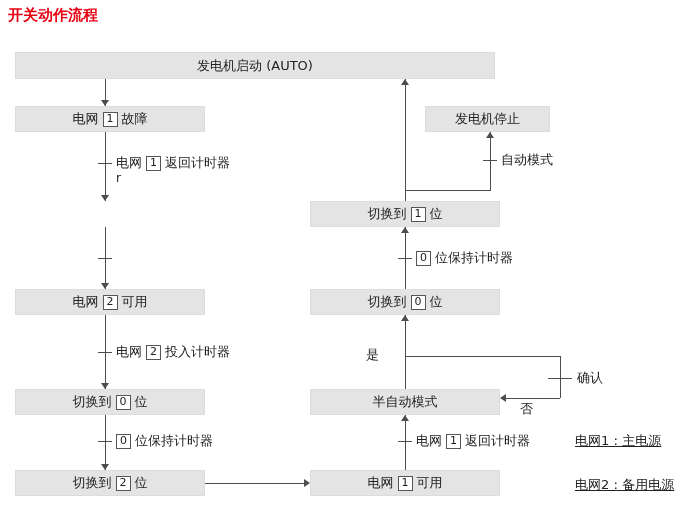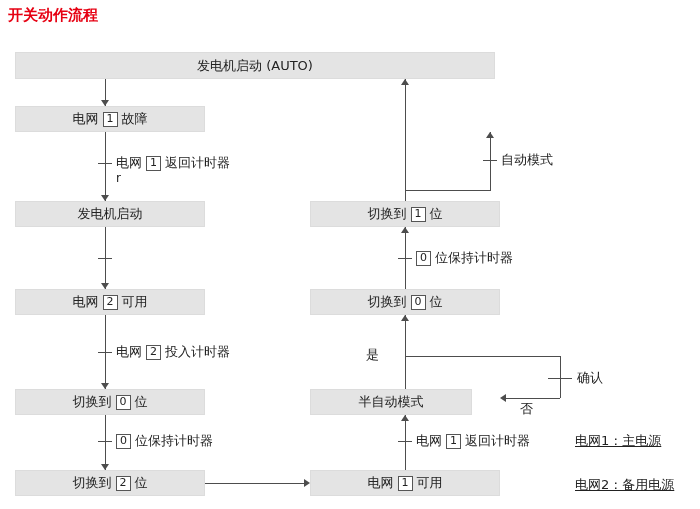--- a/index.html
+++ b/index.html
@@ -48,24 +48,24 @@
   <div class="box" style="left:15px;top:52px;width:480px;height:27px">
     <span>发电机启动 (AUTO)</span>
   </div>
 
   <div class="box" style="left:15px;top:106px;width:190px">
     <span>电网</span>
     <span class="kd">1</span>
     <span>故障</span>
   </div>
 
+  <div class="box" style="left:425px;top:106px;width:125px">
+    <span>发电机停止</span>
+  </div>
 
-  <div class="box" style="left:15px;top:201px;width:190px">
-    <span>发电机启动</span>
-  </div>
 
   <div class="box" style="left:310px;top:201px;width:190px">
     <span>切换到</span>
     <span class="kd">1</span>
     <span>位</span>
   </div>
 
   <div class="box" style="left:15px;top:289px;width:190px">
     <span>电网</span>
     <span class="kd">2</span>
@@ -77,21 +77,21 @@
     <span class="kd">0</span>
     <span>位</span>
   </div>
 
   <div class="box" style="left:15px;top:389px;width:190px">
     <span>切换到</span>
     <span class="kd">0</span>
     <span>位</span>
   </div>
 
-  <div class="box" style="left:310px;top:389px;width:162px">
+  <div class="box" style="left:310px;top:389px;width:190px">
     <span>半自动模式</span>
   </div>
 
   <div class="box" style="left:15px;top:470px;width:190px">
     <span>切换到</span>
     <span class="kd">2</span>
     <span>位</span>
   </div>
 
   <div class="box" style="left:310px;top:470px;width:190px">

